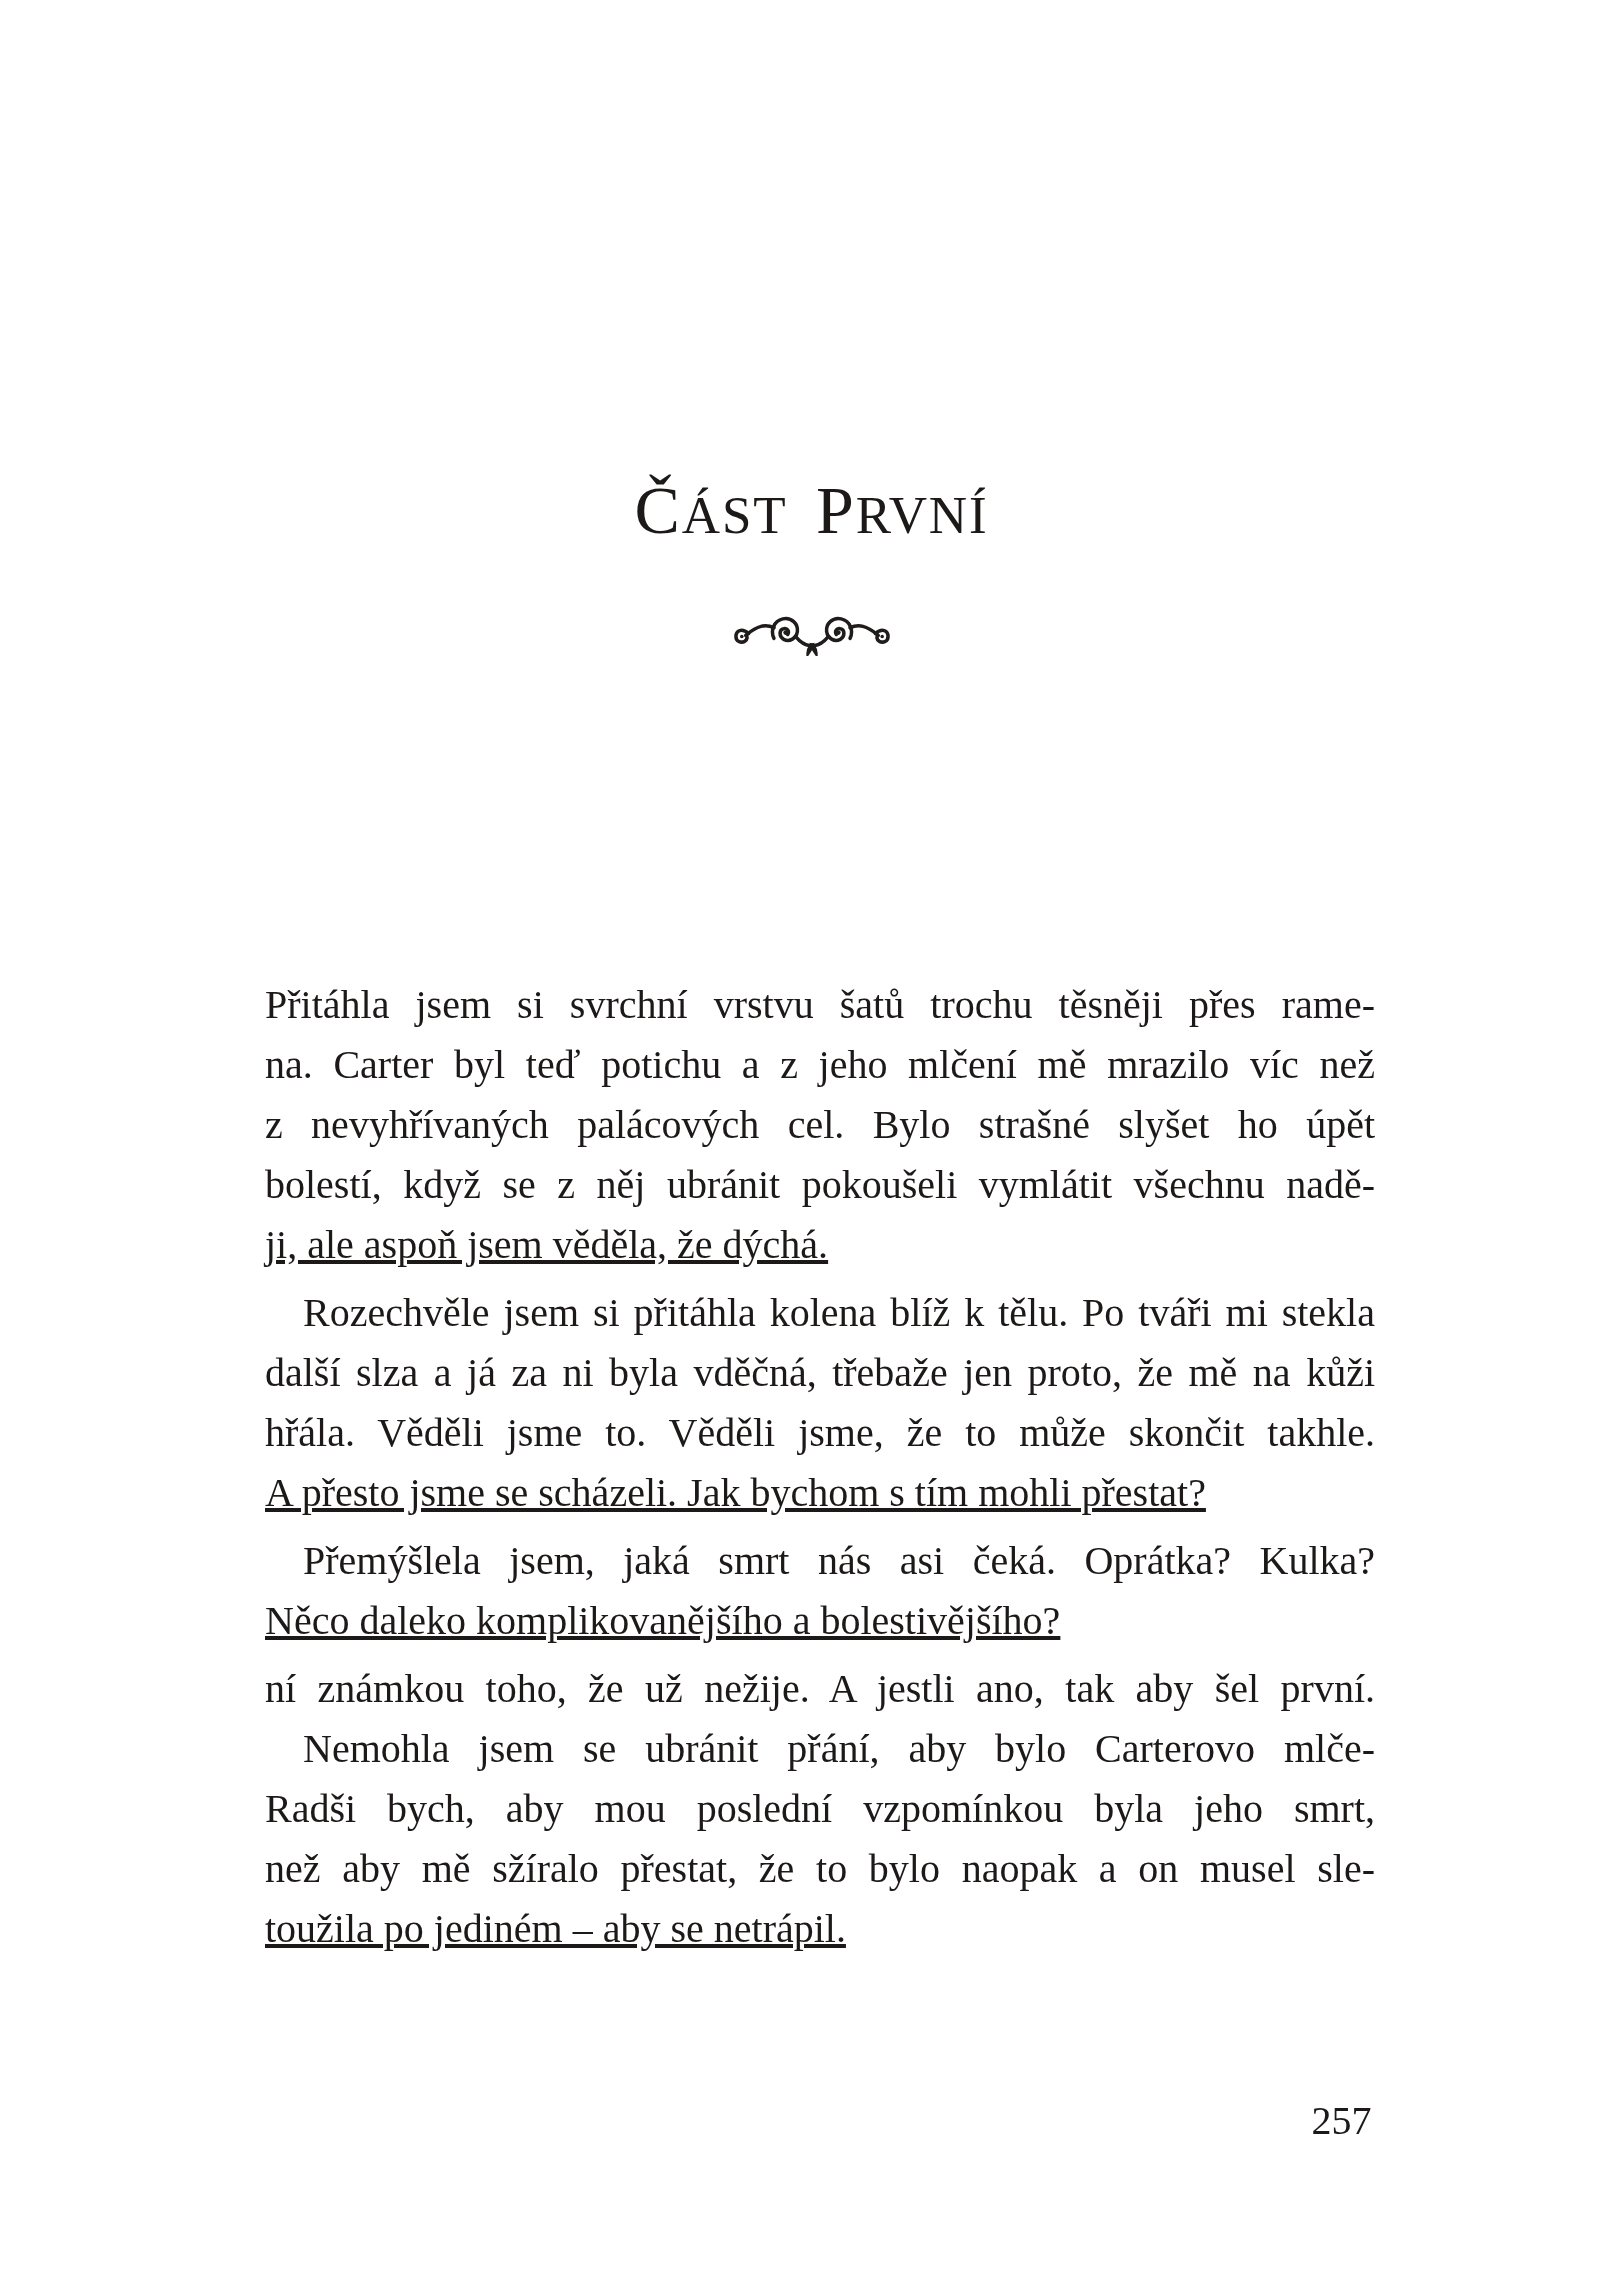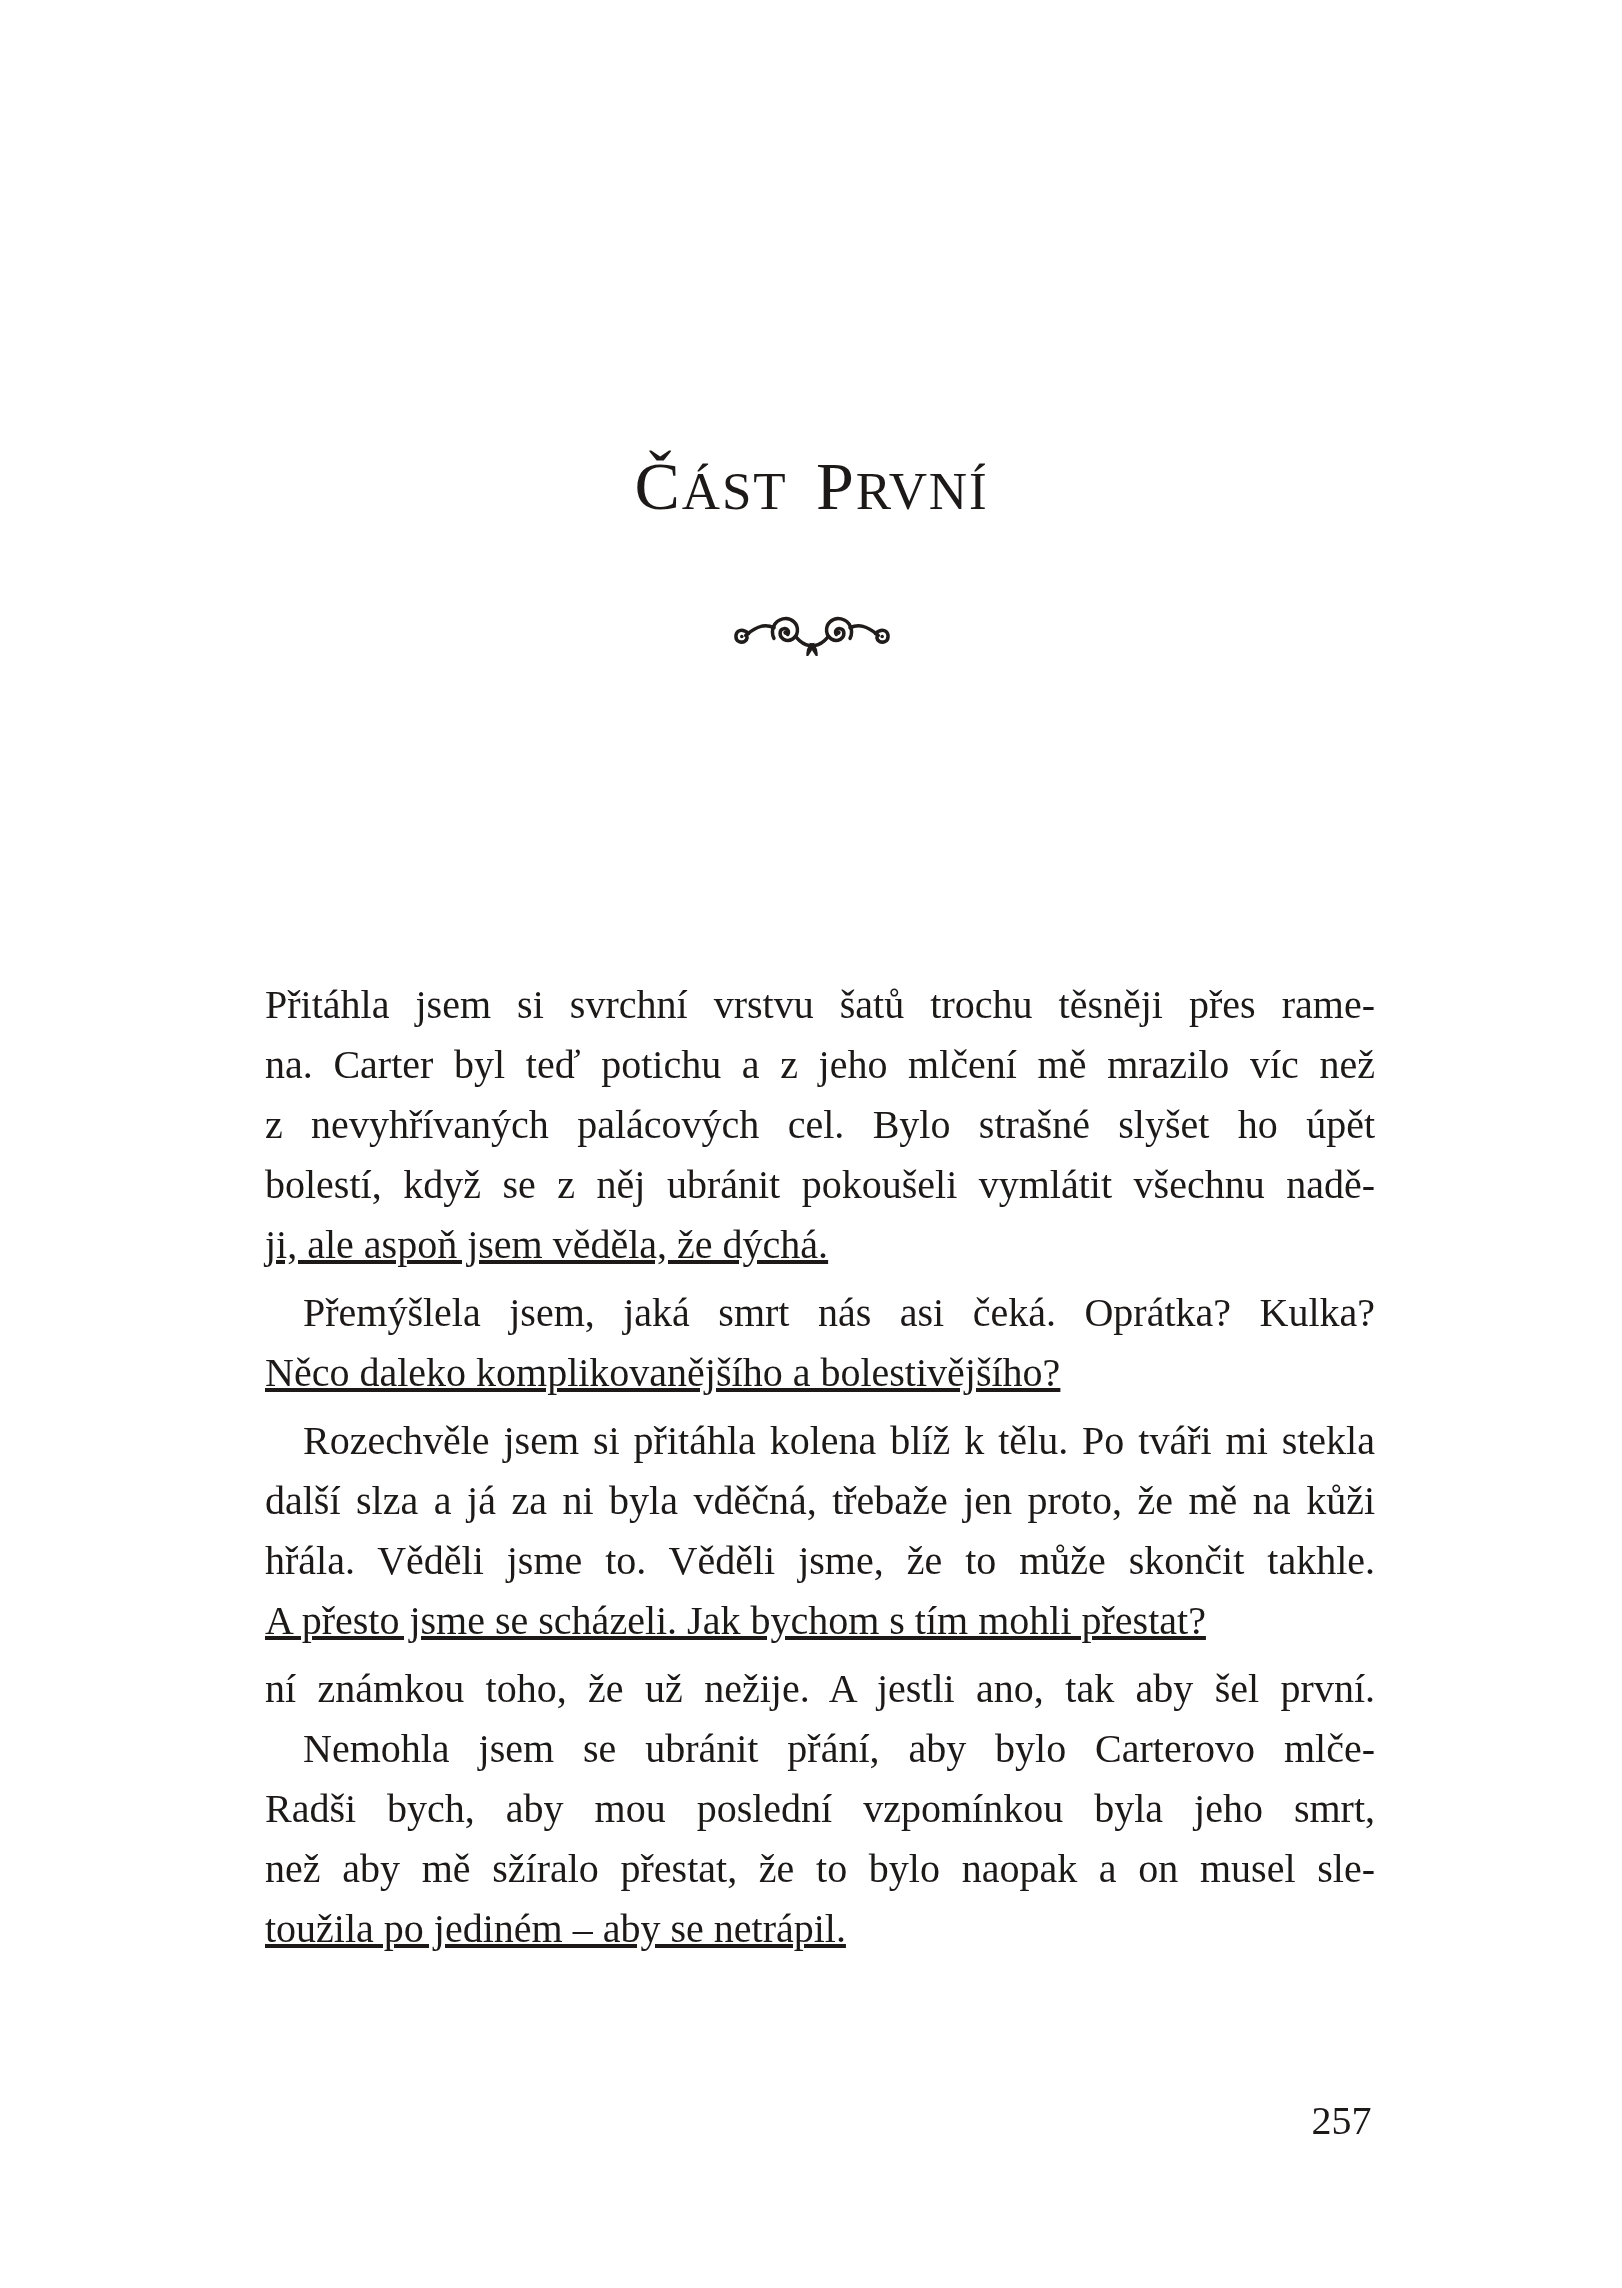--- a/index.html
+++ b/index.html
@@ -9,21 +9,21 @@
     height: 2288px;
     background: #ffffff;
     color: #1c1918;
     font-family: "Liberation Serif", serif;
     overflow: hidden;
   }
 
   
   .title {
     position: absolute;
-    top: 444px;
+    top: 468px;
     left: 0;
     width: 100%;
     margin: 0;
     text-align: center;
     font-weight: 400;
     line-height: 85px;
     letter-spacing: 1.9px;
     white-space: nowrap;
   }
   .title .word + .word { margin-left: 19px; }
@@ -106,29 +106,29 @@
 
     <div class="para">
       <div class="line">Přitáhla jsem si svrchní vrstvu šatů trochu těsněji přes rame-</div>
       <div class="line">na. Carter byl teď potichu a z jeho mlčení mě mrazilo víc než</div>
       <div class="line">z nevyhřívaných palácových cel. Bylo strašné slyšet ho úpět</div>
       <div class="line">bolestí, když se z něj ubránit pokoušeli vymlátit všechnu nadě-</div>
       <div class="line last">ji, ale aspoň jsem věděla, že dýchá.</div>
     </div>
 
     <div class="para">
-      <div class="line indent">Přemýšlela jsem, jaká smrt nás asi čeká. Oprátka? Kulka?</div>
-      <div class="line last">Něco daleko komplikovanějšího a bolestivějšího?</div>
-    </div>
-
-    <div class="para">
       <div class="line indent">Rozechvěle jsem si přitáhla kolena blíž k tělu. Po tváři mi stekla</div>
       <div class="line">další slza a já za ni byla vděčná, třebaže jen proto, že mě na kůži</div>
       <div class="line">hřála. Věděli jsme to. Věděli jsme, že to může skončit takhle.</div>
       <div class="line last">A přesto jsme se scházeli. Jak bychom s tím mohli přestat?</div>
+    </div>
+
+    <div class="para">
+      <div class="line indent">Přemýšlela jsem, jaká smrt nás asi čeká. Oprátka? Kulka?</div>
+      <div class="line last">Něco daleko komplikovanějšího a bolestivějšího?</div>
     </div>
 
     <div class="para">
       <div class="line">ní známkou toho, že už nežije. A jestli ano, tak aby šel první.</div>
       <div class="line indent">Nemohla jsem se ubránit přání, aby bylo Carterovo mlče-</div>
       <div class="line">Radši bych, aby mou poslední vzpomínkou byla jeho smrt,</div>
       <div class="line">než aby mě sžíralo přestat, že to bylo naopak a on musel sle-</div>
       <div class="line last">toužila po jediném – aby se netrápil.</div>
     </div>
 

